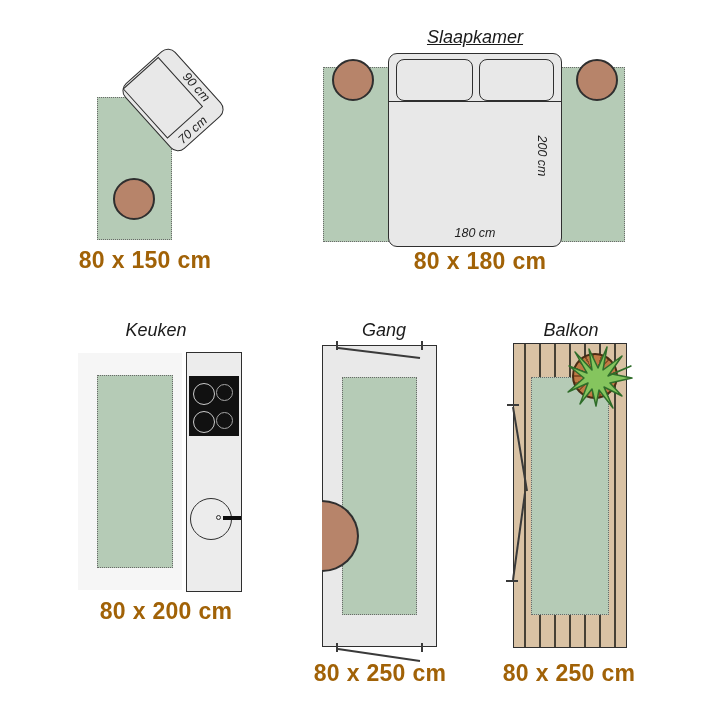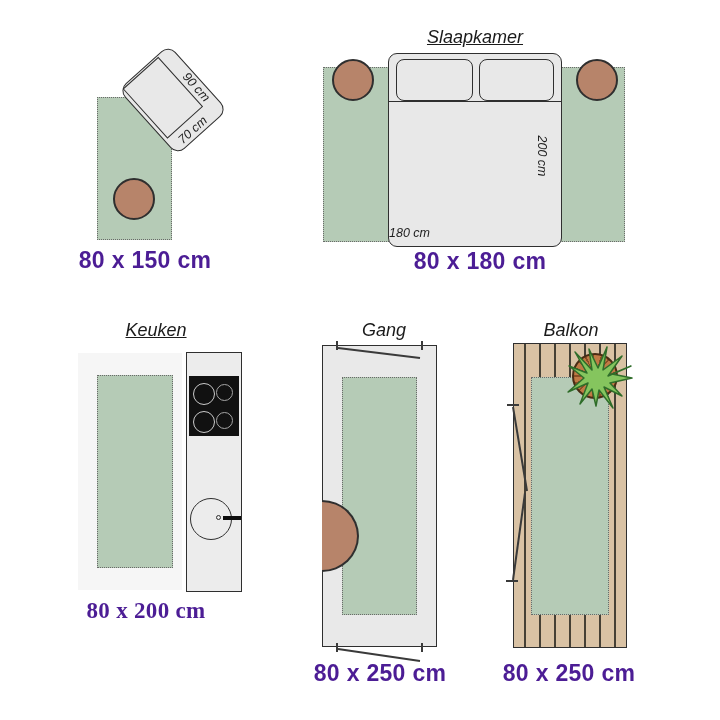--- a/index.html
+++ b/index.html
@@ -7,42 +7,42 @@
     --stool-brown:#b7846a; --deck-tan:#d9c2a4; --pot-terracotta:#c07a45;
     --plant-green:#85c55e; --stove-black:#111111; --floor-light:#f6f6f6;
     --corridor-gray:#e9e9e9; --counter-gray:#ececec;
   }
   html,body{margin:0;padding:0;background:#fff;}
   #canvas{position:relative;width:720px;height:720px;background:#fff;overflow:hidden;
     font-family:"Liberation Sans",sans-serif;color:#111;}
   .rug{position:absolute;background:var(--rug-green);border:1px dotted #6a6a6a;box-sizing:border-box;}
   .stool{position:absolute;background:var(--stool-brown);border:2px solid var(--outline-dark);
     border-radius:50%;box-sizing:border-box;}
-  .caption{position:absolute;font-weight:700;font-size:23px;text-align:center;color:#4c1d95;letter-spacing:.3px;}
+  .caption{position:absolute;font-weight:700;font-size:23px;text-align:center;color:#a16207;letter-spacing:.3px;}
   .room-title{position:absolute;font-style:italic;font-size:18px;text-align:center;color:#1a1a1a;}
   .dim-label{font-style:italic;font-size:12.5px;color:#1e1e1e;white-space:nowrap;}
   
   .chair{position:absolute;left:129px;top:66px;width:88px;height:68px;transform:rotate(48deg);}
   .chair-body{position:absolute;left:0;top:0;right:0;bottom:0;background:var(--furniture-gray);
     border:1.6px solid var(--outline-dark);border-radius:10px;box-sizing:border-box;}
   .chair-seat{position:absolute;left:2px;top:16px;width:67px;height:48px;
     border:1.6px solid var(--outline-dark);box-sizing:border-box;}
   .chair-w{position:absolute;left:18px;top:1px;width:64px;text-align:center;}
   .chair-d{position:absolute;left:50px;top:33px;width:60px;height:13px;line-height:13px;
     text-align:center;transform:rotate(-90deg);}
   
   .bed{position:absolute;left:388px;top:53px;width:174px;height:194px;background:var(--furniture-gray);
     border:1.6px solid var(--outline-dark);border-radius:9px;box-sizing:border-box;}
   .pillow{position:absolute;top:5px;height:42px;background:var(--furniture-gray);
     border:1.6px solid var(--outline-dark);border-radius:8px;box-sizing:border-box;}
   .pillow.left{left:7px;width:77px;} .pillow.right{left:90px;width:75px;}
   .bed-divider{position:absolute;left:0;right:0;top:47px;border-top:1.6px solid var(--outline-dark);}
   .bed-len{position:absolute;left:121px;top:95px;width:64px;height:14px;line-height:14px;
     text-align:center;transform:rotate(90deg);}
-  .bed-wid{position:absolute;left:0;right:0;top:172px;}
+  .bed-wid{position:absolute;left:0;right:0;top:172px;text-align:center;}
   
   .kitchen-floor{position:absolute;left:78px;top:353px;width:104px;height:237px;background:var(--floor-light);}
   .counter{position:absolute;left:186px;top:352px;width:56px;height:240px;background:var(--counter-gray);
     border:1.6px solid var(--outline-dark);box-sizing:border-box;}
   .stove{position:absolute;left:2px;top:23px;width:50px;height:60px;background:var(--stove-black);}
   .burner{position:absolute;border-radius:50%;box-sizing:border-box;}
   .burner.lt{left:4px;top:7px;width:22px;height:22px;border:1.6px solid #c9c9c9;}
   .burner.rt{left:27px;top:8px;width:17px;height:17px;border:1.6px solid #a5a5a5;}
   .burner.lb{left:4px;top:35px;width:22px;height:22px;border:1.6px solid #c9c9c9;}
   .burner.rb{left:27px;top:36px;width:17px;height:17px;border:1.6px solid #a5a5a5;}
@@ -91,35 +91,35 @@
       <div class="pillow left"></div>
       <div class="pillow right"></div>
       <div class="bed-divider"></div>
       <div class="bed-len dim-label">200 cm</div>
       <div class="bed-wid dim-label">180 cm</div>
     </div>
     <div class="caption" style="left:380px;top:248px;width:200px;">80 x 180 cm</div>
   </div>
 
   <div class="panel">
-    <div class="room-title" style="left:76px;top:320px;width:160px;text-decoration:underline;">Keuken</div>
+    <div class="room-title" style="left:76px;top:320px;width:160px;">Keuken</div>
     <div class="kitchen-floor"></div>
     <div class="rug" style="left:97px;top:375px;width:76px;height:193px;"></div>
     <div class="counter">
       <div class="stove">
         <div class="burner lt"></div>
         <div class="burner rt"></div>
         <div class="burner lb"></div>
         <div class="burner rb"></div>
       </div>
       <div class="sink"></div>
       <div class="sink-drain"></div>
       <div class="faucet"></div>
     </div>
-    <div class="caption" style="left:56px;top:598px;width:180px;font-family:Liberation Serif, serif;">80 x 200 cm</div>
+    <div class="caption" style="left:76px;top:598px;width:180px;">80 x 200 cm</div>
   </div>
 
   <div class="panel">
     <div class="room-title" style="left:304px;top:320px;width:160px;">Gang</div>
     <div class="corridor"></div>
     <div class="rug" style="left:342px;top:377px;width:75px;height:238px;"></div>
     <div class="half-stool"></div>
     <div class="caption" style="left:290px;top:660px;width:180px;">80 x 250 cm</div>
   </div>
 

